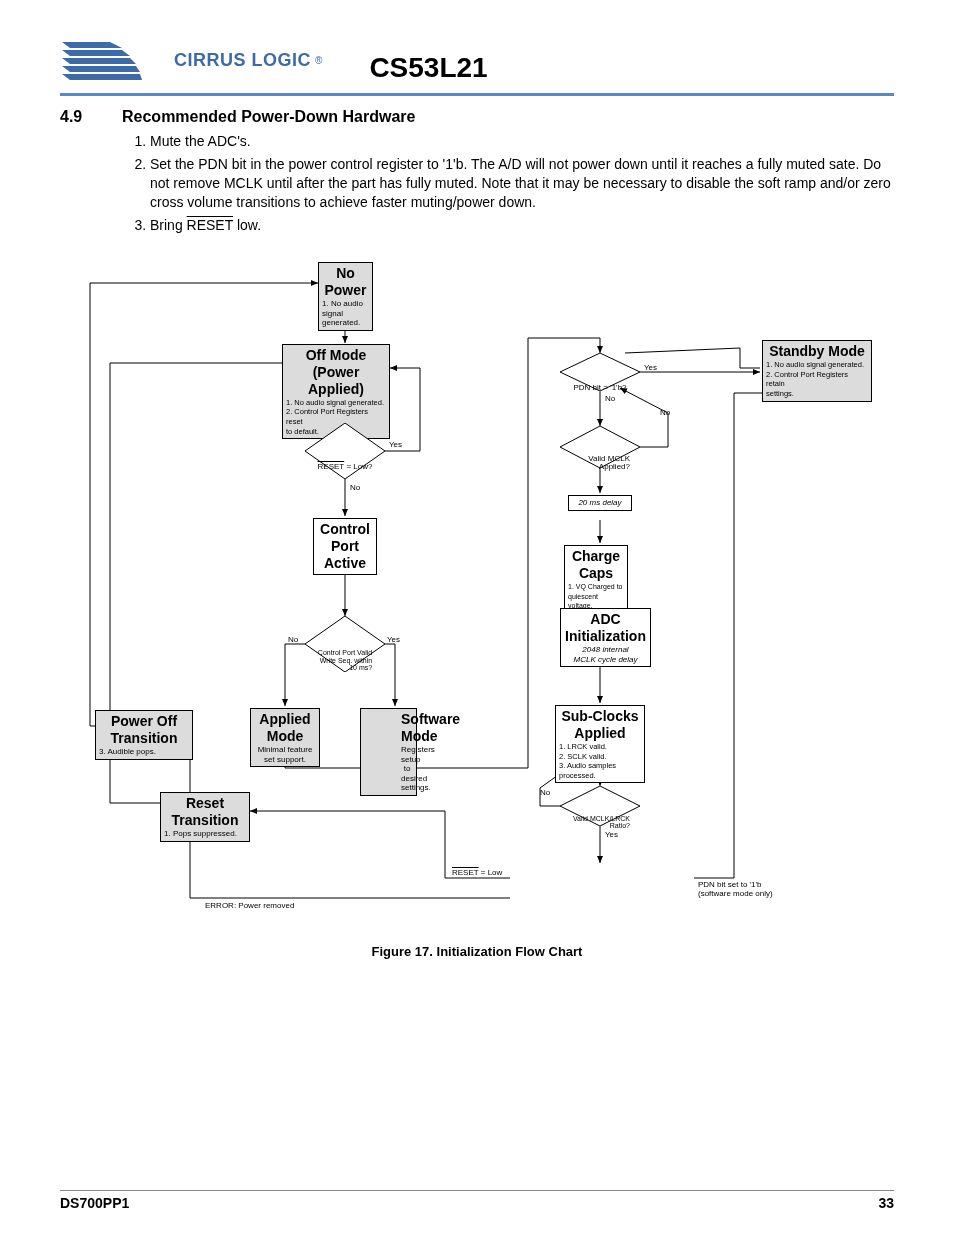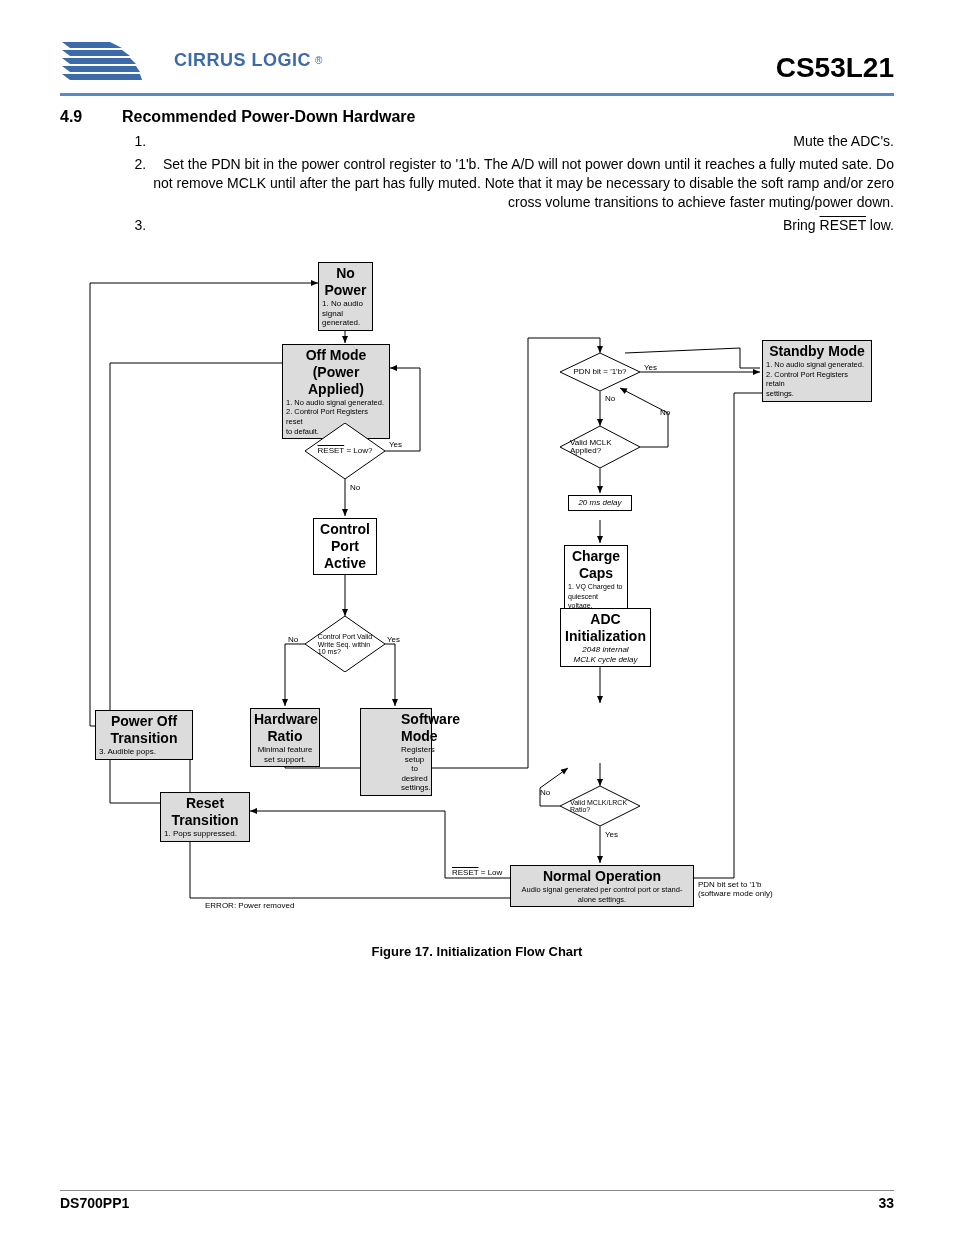--- a/index.html
+++ b/index.html
@@ -5,41 +5,41 @@
     * { box-sizing: border-box; }
     body {
       font-family: Arial, Helvetica, sans-serif;
       margin: 0;
       padding: 0;
       width: 954px;
       background: #fff;
       color: #000;
     }
     .page { padding: 36px 60px 20px 60px; position: relative; min-height: 1235px; }
-    .header { display: flex; justify-content: space-between; align-items: flex-end; margin-bottom: 9px; gap: 47px; }
+    .header { display: flex; align-items: flex-end; margin-bottom: 9px; gap: 47px; }
     .logo-block { display: flex; align-items: center; gap: 4px; }
     .part-no { font-size: 28px; font-weight: bold; }
     .hr { height: 3px; background: #5a87c8; margin: 4px 0 12px 0; }
     .section-row { display: flex; align-items: baseline; gap: 22px; }
     .section-num { font-weight: bold; font-size: 16px; width: 40px; }
     .section-title { font-weight: bold; font-size: 16px; }
     .body-text { margin-left: 62px; font-size: 14px; line-height: 1.35; }
     .body-text p { margin: 8px 0; }
-    ol { margin: 6px 0 0 0; padding-left: 28px; text-align: right; }
+    ol { margin: 6px 0 0 0; padding-left: 28px; }
     ol li { margin: 4px 0; font-size: 14px; line-height: 1.35; }
     .overline { text-decoration: overline; }
     .figure-area { position: relative; margin: 24px 0 0 0; height: 680px; }
     .fig-caption { text-align: center; font-weight: bold; font-size: 13px; margin-top: 6px; }
     .footer { position: absolute; bottom: 24px; left: 60px; right: 60px; display: flex; justify-content: space-between; font-weight: bold; font-size: 14px; border-top: 1px solid #888; padding-top: 4px;}
     .box { position: absolute; border: 1px solid #000; font-size: 8px; line-height: 1.2; padding: 2px 3px; background: #fff; }
     .box.gray { background: #dcdcdc; }
     .box b { font-size: 14px; display: block; text-align: center; }
     .diamond-wrap { position: absolute; width: 80px; height: 56px; }
     .diamond-wrap svg { position: absolute; left: 0; top: 0; }
-    .diamond-label { position: absolute; left: 0; top: 0; width: 80px; height: 56px; display: flex; align-items: center; justify-content: center; text-align: left; font-size: 8px; line-height: 1.1; padding: 6px 10px; }
+    .diamond-label { position: absolute; left: 0; top: 16px; width: 80px; height: 56px; display: flex; align-items: center; justify-content: center; text-align: right; font-size: 8px; line-height: 1.1; padding: 6px 10px; }
     .lbl-small { position: absolute; font-size: 8px; white-space: nowrap; }
   </style>
 </head>
 <body>
 
 <div class="page">
   <div class="header">
     <div class="logo-block">
       <svg width="140" height="48" viewBox="0 0 140 48">
         <g>
@@ -166,25 +166,25 @@
           <polygon points="40,0 80,28 40,56 0,28" fill="#fff" stroke="#000" stroke-width="1"></polygon>
         </svg>
       <div class="diamond-label" style="white-space:pre-line;font-size:7px;">Control Port Valid
 Write Seq. within
 10 ms?</div>
     </div>
     <span class="lbl-small" style="left:228px;top:377px;">No</span>
     <span class="lbl-small" style="left:327px;top:377px;">Yes</span>
 
     <div class="box gray" style="left:190px;top:450px;width:70px;text-align:center;">
-      <b>Hardware Ratio</b>
+      <b>Applied Mode</b>
       <span style="white-space:pre-line;">Minimal feature
 set support.</span>
     </div>
-    <div class="box gray" style="left:300px;top:450px;width:72px;text-align:center;padding-left:40px;">
+    <div class="box gray" style="left:300px;top:450px;width:57px;text-align:center;padding-left:40px;">
       <b>Software Mode</b>
       <span style="white-space:pre-line;">Registers setup to
 desired settings.</span>
     </div>
 
     <div class="box gray" style="left:35px;top:452px;width:98px;">
       <b>Power Off Transition</b>
       <span>3. Audible pops.</span>
     </div>
 
@@ -221,37 +221,39 @@
 quiescent voltage.
 2. Filt+ Charged.</span>
     </div>
 
     <div class="box" style="left:500px;top:350px;width:91px;text-align:center;">
       <b>ADC Initialization</b>
       <span style="white-space:pre-line;font-style:italic;">2048 internal
 MCLK cycle delay</span>
     </div>
 
+    <div class="box" style="left:495px;top:447px;width:90px;">
+      <b>Sub-Clocks Applied</b>
+      <span style="white-space:pre-line;font-size:7.5px;">1. LRCK valid.
+2. SCLK valid.
+3. Audio samples
+processed.</span>
+    </div>
 
     <div class="diamond-wrap" style="left:500px;top:528px;width:80px;height:40px;">
       <svg width="80" height="40">
           <polygon points="40,0 80,20 40,40 0,20" fill="#fff" stroke="#000" stroke-width="1"></polygon>
         </svg>
       <div class="diamond-label" style="height:40px;font-size:7px;">Valid
 MCLK/LRCK
 Ratio?</div>
     </div>
     <span class="lbl-small" style="left:480px;top:530px;">No</span>
     <span class="lbl-small" style="left:545px;top:572px;">Yes</span>
 
-    <div class="box gray" style="left:450px;top:607px;width:184px;text-align:center;">
-      <b>Normal Operation</b>
-      <span style="white-space:pre-line;font-size:7.5px;">Audio signal generated per control port or stand-
-alone settings.</span>
-    </div>
 
     <div class="box gray" style="left:702px;top:82px;width:110px;">
       <b>Standby Mode</b>
       <span style="white-space:pre-line;font-size:7.5px;">1. No audio signal generated.
 2. Control Port Registers retain
 settings.</span>
     </div>
 
     <span class="lbl-small" style="left:392px;top:610px;"><span class="overline">RESET</span> = Low</span>
     <span class="lbl-small" style="left:145px;top:643px;">ERROR: Power removed</span>

